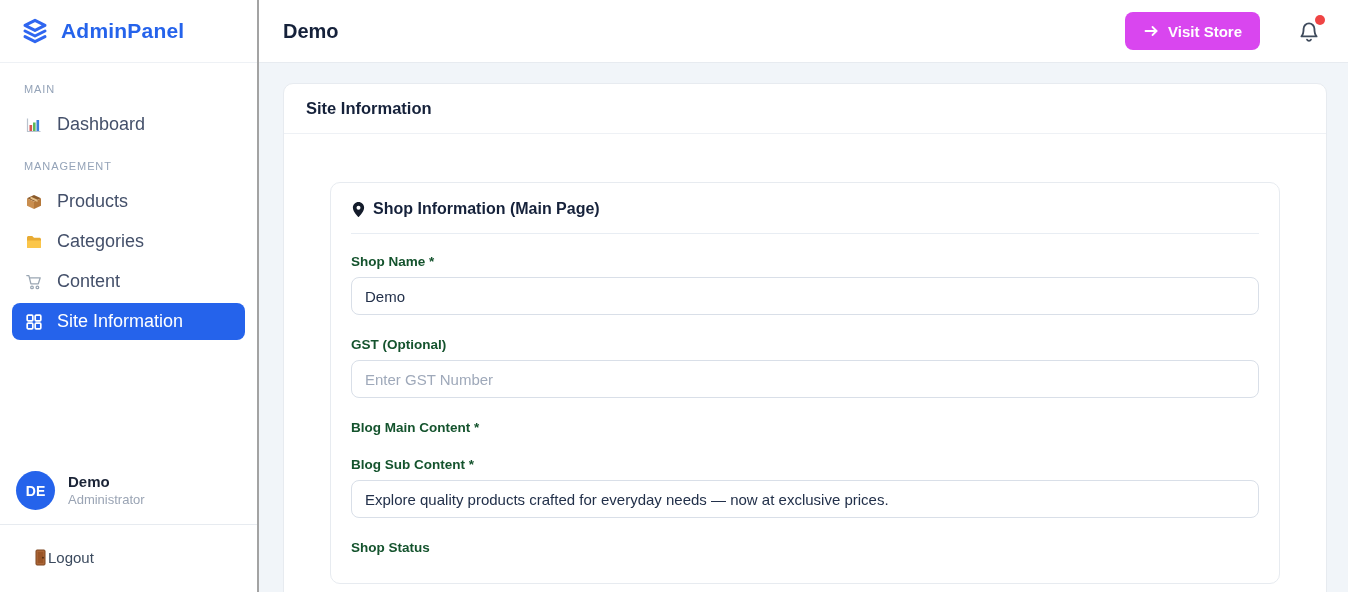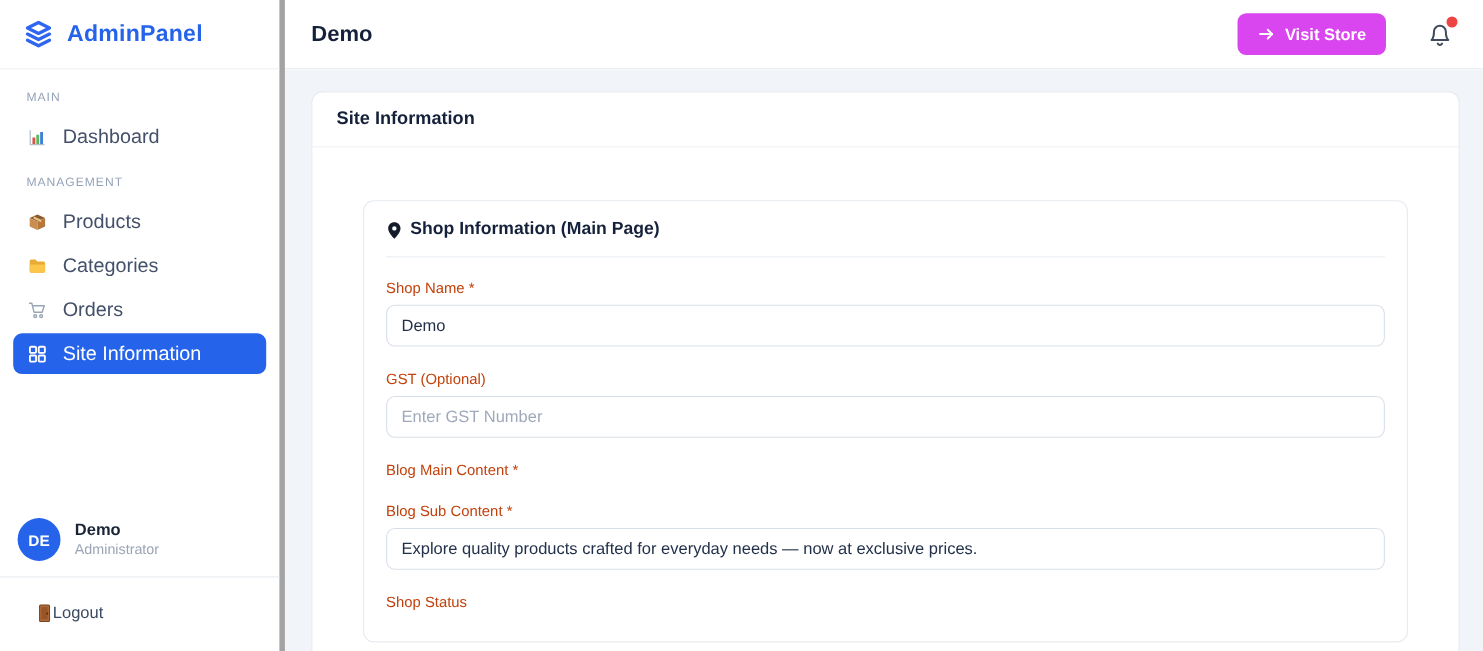--- a/index.html
+++ b/index.html
@@ -1,21 +1,21 @@
 <!DOCTYPE html>
 <html><head>
 <meta charset="utf-8">
 <style>
   * { margin:0; padding:0; box-sizing:border-box; }
   html,body { width:1348px; height:592px; overflow:hidden; background:#f1f5f9;
     font-family:"Liberation Sans","DejaVu Sans",sans-serif; }
 
   
   .sidebar { position:fixed; left:0; top:0; bottom:0; width:259px; background:#fff;
-    border-right:5px solid #a3a3a3; display:flex; flex-direction:column; z-index:5; }
+    border-right:2px solid #a3a3a3; display:flex; flex-direction:column; z-index:5; }
   .logo-row { height:63px; flex:0 0 63px; display:flex; align-items:center; gap:11px;
     padding:0 20px; border-bottom:1px solid #eef1f5; }
   .logo-row .brand-text { font-size:21px; font-weight:800; color:#2563eb; letter-spacing:.2px; }
   .nav { flex:1 1 auto; padding-top:6px; }
   .section-label { font-size:11px; font-weight:400; letter-spacing:.9px; color:#94a3b8;
     padding:14px 24px 8px; }
   .nav-item { display:flex; align-items:center; gap:14px; height:37px; margin:3px 12px;
     padding:0 12px; border-radius:8px; font-size:18px; color:#44506a; cursor:pointer; }
   .nav-item .ico { width:19px; height:19px; display:flex; align-items:center; justify-content:center; }
   .nav-item.active { background:#2563eb; color:#fff; font-weight:500; }
@@ -46,21 +46,21 @@
   .main { position:absolute; top:63px; left:259px; right:0; bottom:0; background:#f1f5f9;
     padding:20px 21px 0 24px; overflow:hidden; }
   .card { background:#fff; border:1px solid #e7ebf0; border-radius:10px; height:620px; }
   .card-header { padding:15px 22px; border-bottom:1px solid #eef1f5; }
   .card-title { font-size:16.5px; font-weight:700; color:#15213a; }
   .card-body { padding:48px 46px 0; }
   .inner-card { border:1px solid #e7ebf0; border-radius:10px; padding:17px 20px 6px; background:#fff; }
   .inner-head { display:flex; align-items:center; gap:7px; font-size:16px; font-weight:700; color:#15213a; }
   .inner-rule { border:none; border-top:1px solid #e8edf3; margin:15px 0 20px; }
   .group { margin-bottom:22px; }
-  .field-label { display:block; font-size:13.5px; font-weight:400; color:#c2410c; margin-bottom:8px; }
+  .field-label { display:block; font-size:13.5px; font-weight:700; color:#14532d; margin-bottom:8px; }
   .text-input { width:100%; height:38px; border:1px solid #d9dfe8; border-radius:8px;
     padding:0 13px; font-size:15px; color:#22304a; background:#fff; font-family:inherit; outline:none; }
   .text-input::placeholder { color:#9fa9ba; }
 </style>
 </head>
 <body>
 
 <aside class="sidebar">
   <div class="logo-row">
     <span style="display:flex;">
@@ -113,21 +113,21 @@
     </div>
 
     <div class="nav-item">
       <span class="ico">
         <svg width="18" height="18" viewBox="0 0 18 18" fill="none" stroke="#9aa6b3" stroke-width="1.3" stroke-linecap="round" stroke-linejoin="round">
           <path d="M1.8 2.6h2.1l2 8.2h7.4l1.9-5.9H4.6"></path>
           <circle cx="7" cy="14.4" r="1.3"></circle>
             <circle cx="12.4" cy="14.4" r="1.3"></circle>
         </svg>
       </span>
-      <span>Orders</span>
+      <span>Content</span>
     </div>
 
     <div class="nav-item active">
       <span class="ico">
         <svg width="18" height="18" viewBox="0 0 18 18" fill="none" stroke="#ffffff" stroke-width="1.7">
           <rect x="2.2" y="2.2" width="5.6" height="5.6" rx="1"></rect>
           <rect x="10.2" y="2.2" width="5.6" height="5.6" rx="1"></rect>
           <rect x="2.2" y="10.2" width="5.6" height="5.6" rx="1"></rect>
           <rect x="10.2" y="10.2" width="5.6" height="5.6" rx="1"></rect>
         </svg>

